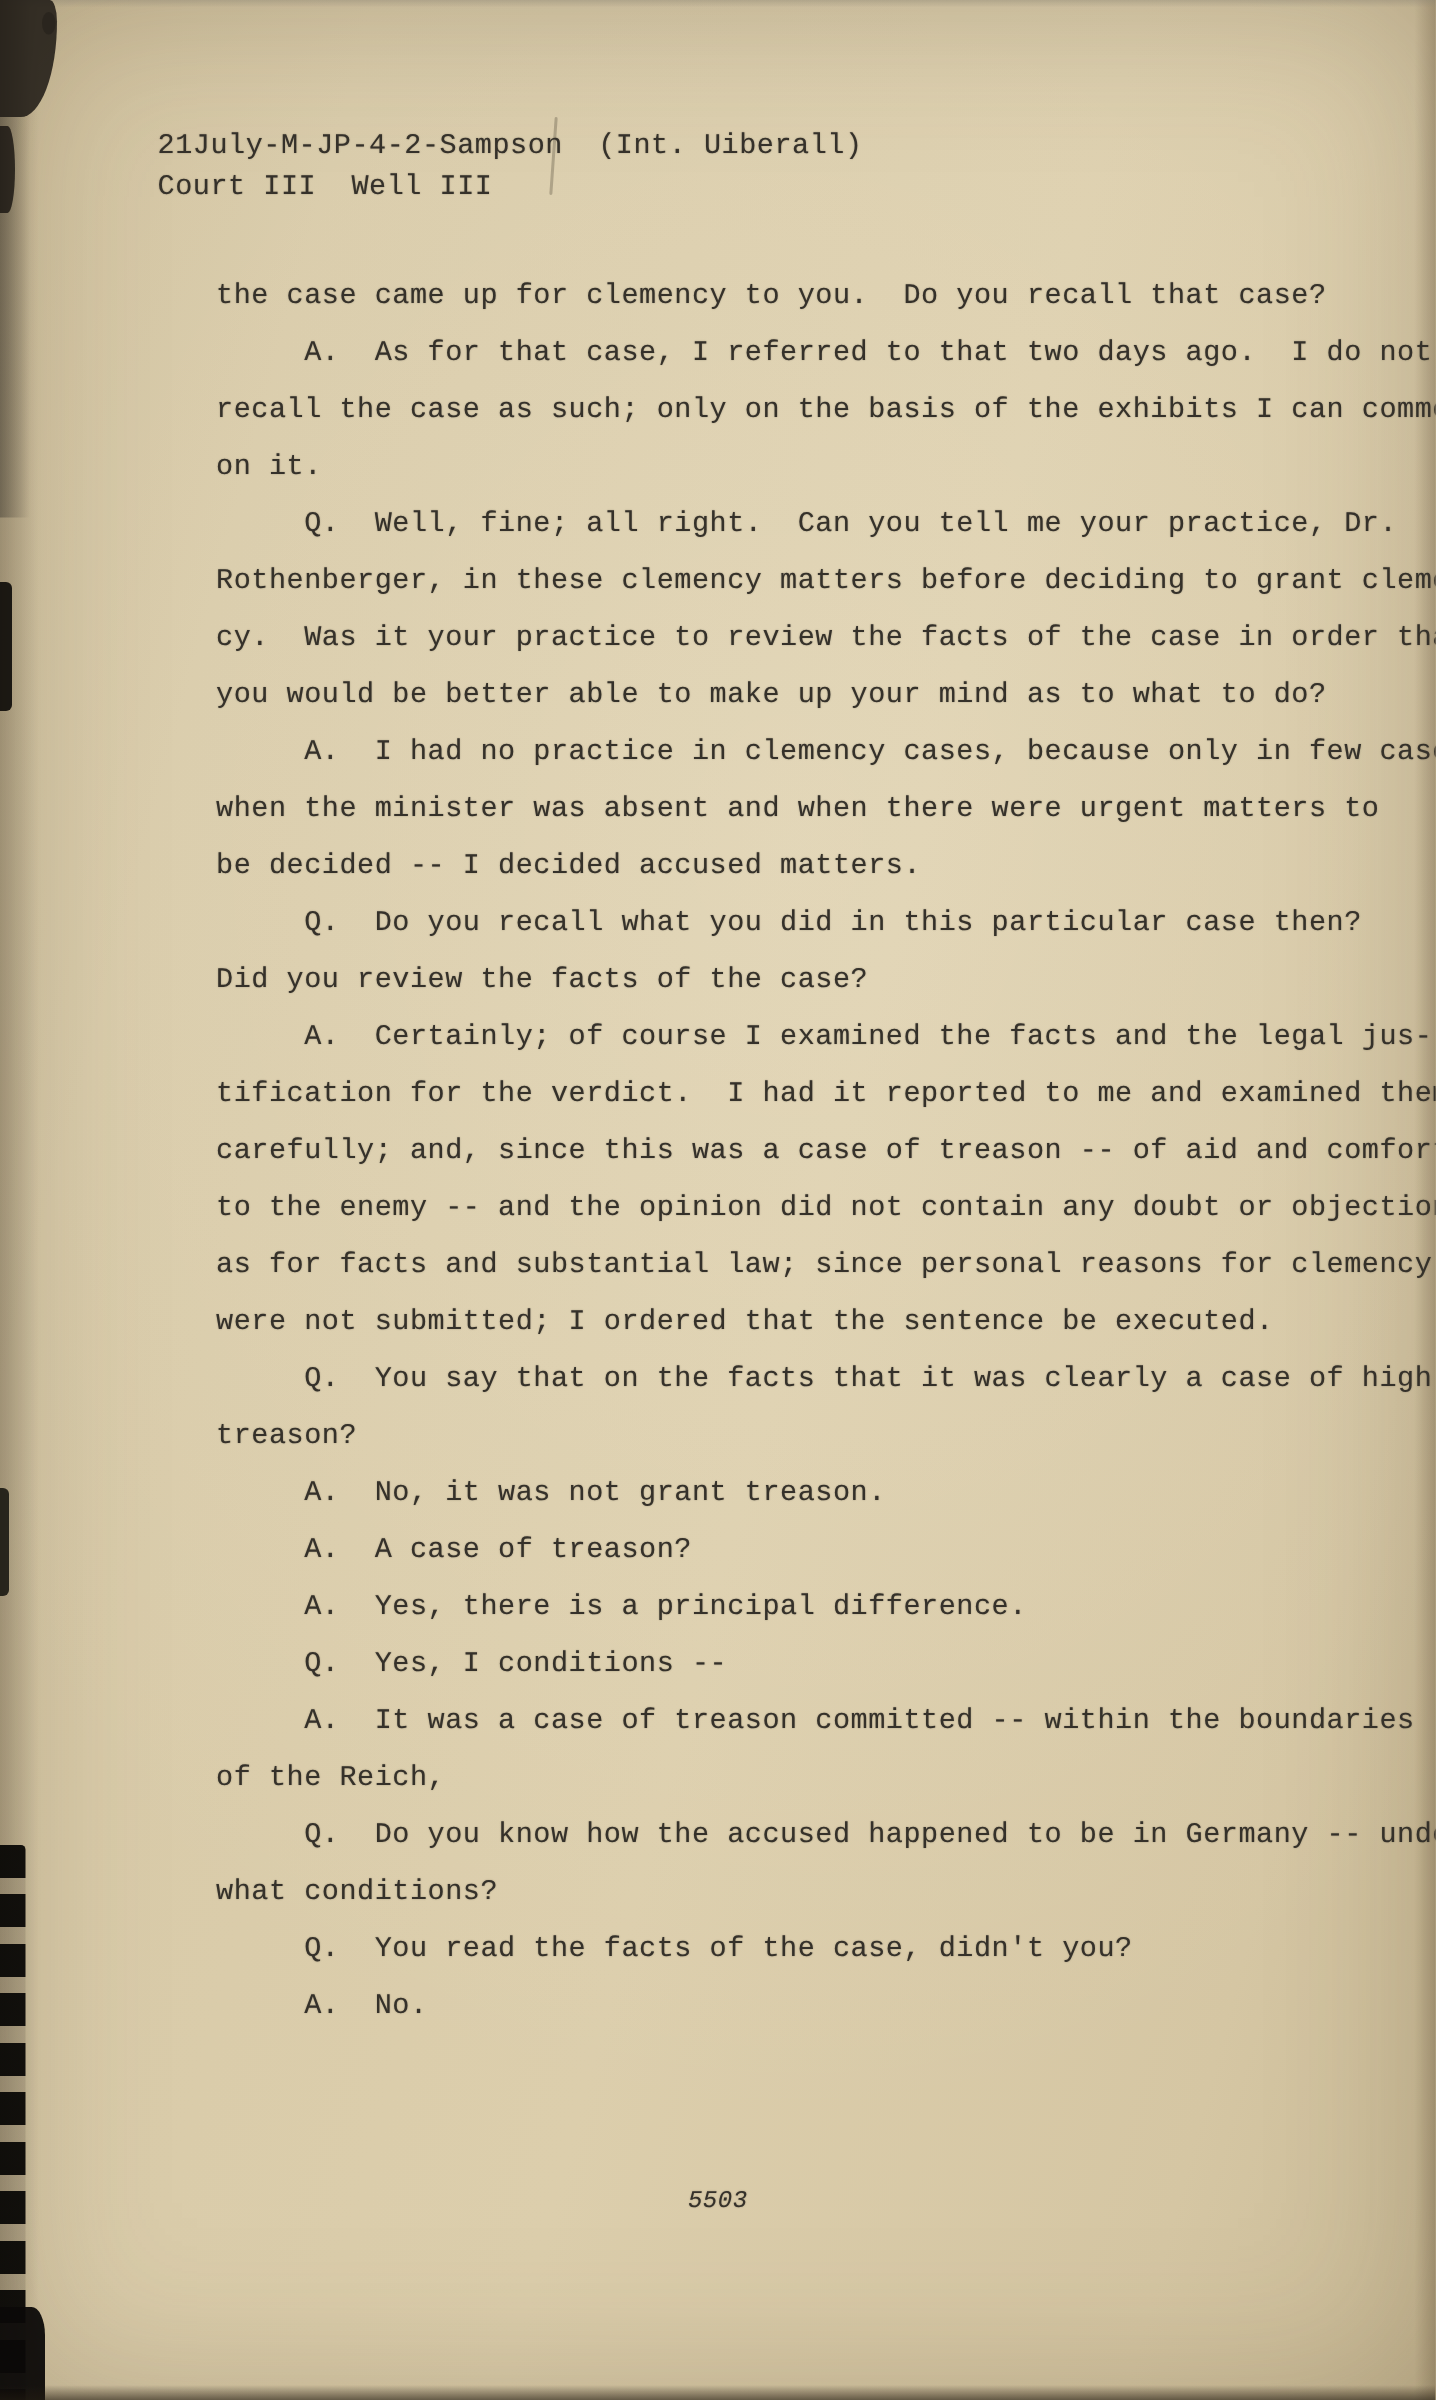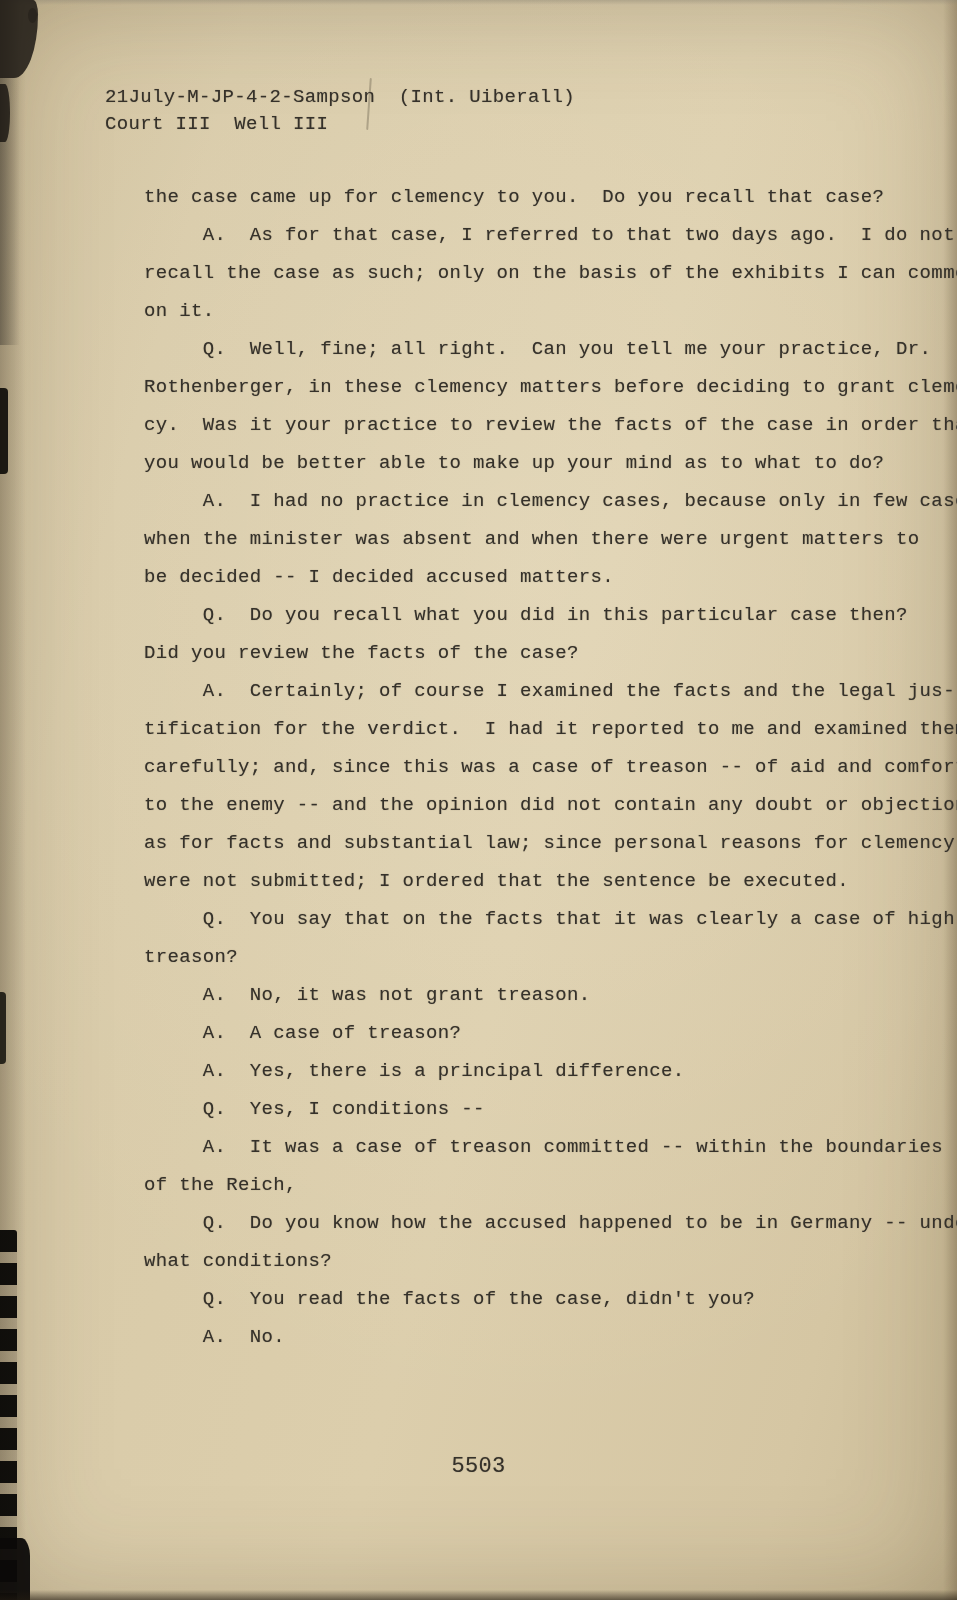--- a/index.html
+++ b/index.html
@@ -26,21 +26,21 @@
     color:#35312a;
     text-shadow: 0 0 1px rgba(53,48,40,0.45);
   }
   .doc-header { position:absolute; left:105px; top:84px; }
   .doc-header .typed { line-height:27px; }
   .doc-body { position:absolute; left:100px; top:178px; width:800px;margin-left:44px; }
   .doc-footer {
     position:absolute; left:0; top:1448px; width:100%;
     text-align:center;
   }
-  .doc-footer .typed { display:inline-block; font-size:22px; }
+  .doc-footer .typed { display:inline-block; font-size:16px;font-style:italic; }
 
   
   .artifact { position:absolute; pointer-events:none; }
   .left-shade { left:0; top:0; width:26px; height:1600px;
     background:linear-gradient(to right, rgba(70,58,40,0.30), rgba(70,58,40,0)); }
   .right-shade { right:0; top:0; width:14px; height:1600px;
     background:linear-gradient(to left, rgba(80,62,38,0.28), rgba(80,62,38,0)); }
   .top-left-corner { left:0; top:0; width:38px; height:78px;
     background:#211d17; border-radius:0 14% 70% 0 / 0 20% 90% 0; opacity:0.88; }
   .top-left-band { left:0; top:0; width:20px; height:345px;

